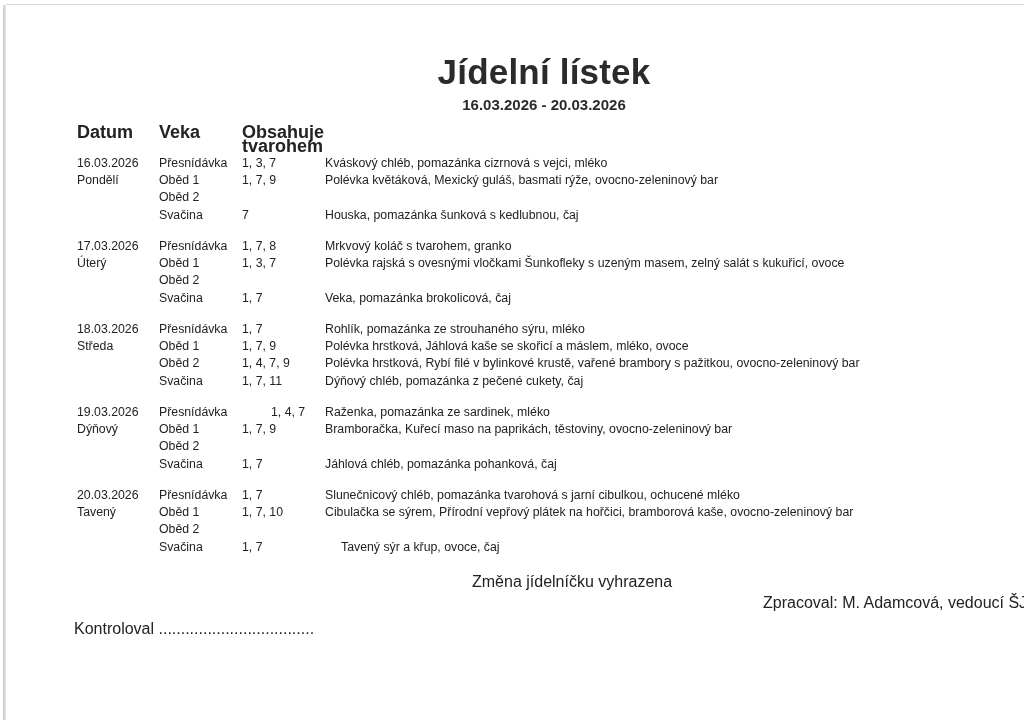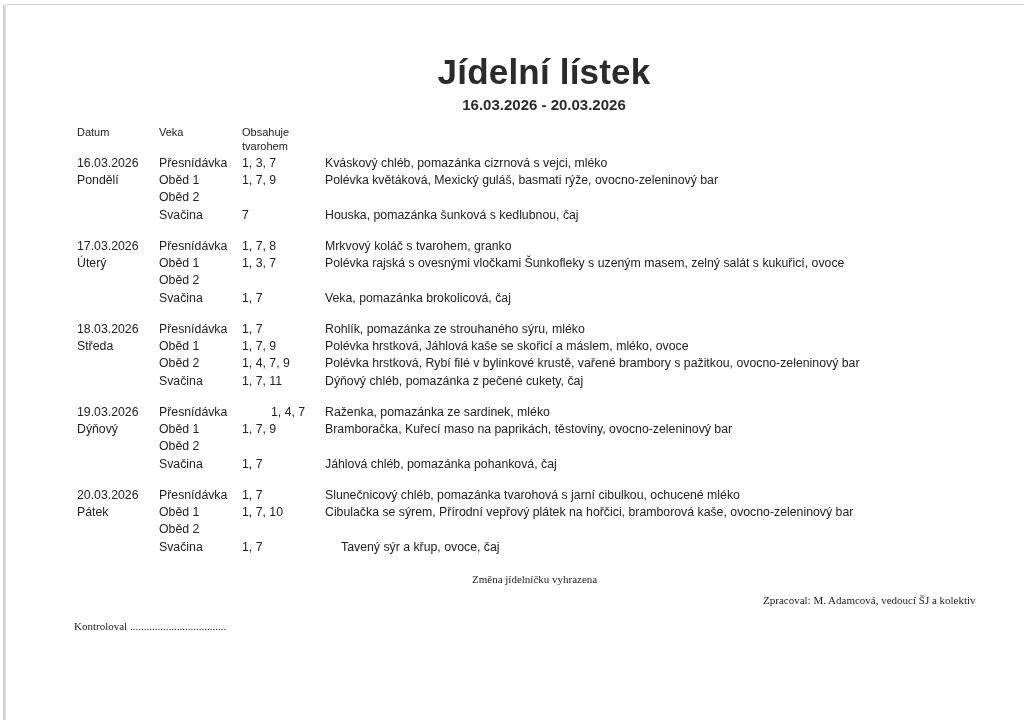--- a/index.html
+++ b/index.html
@@ -41,38 +41,37 @@
       position: absolute;
       left: 0; top: 96px;
       width: 1088px;
       text-align: center;
       font-size: 15px;
       font-weight: bold;
       color: #2b2b2b;
     }
     .th {
       position: absolute;
-      font-size: 11px;
-      font-weight: normal;
+      font-size: 18px;
+      font-weight: bold;
       color: #222;
       line-height: 14px;
     }
     .cell {
       position: absolute;
       font-size: 12.3px;
       color: #222;
       white-space: nowrap;
       line-height: 14px;
     }
     .footer-text {
       position: absolute;
-      font-size: 11px;
+      font-size: 16px;
       color: #222;
       white-space: nowrap;
-      font-family: Liberation Serif, serif;
     }
   </style>
 </head>
 <body>
 
 <div class="scan-top-edge"></div>
 <div class="scan-left-edge"></div>
 
 <div class="page-title">Jídelní lístek</div>
 <div class="page-subtitle">16.03.2026 - 20.03.2026</div>
@@ -167,21 +166,21 @@
   <div class="cell" style="left:242px; top:439px;"></div>
   <div class="cell" style="left:325px; top:439px;"></div>
 
   <div class="cell" style="left:159px; top:457px;">Svačina</div>
   <div class="cell" style="left:242px; top:457px;">1, 7</div>
   <div class="cell" style="left:325px; top:457px;">Jáhlová chléb, pomazánka pohanková, čaj</div>
 </div>
 
 <div>
   <div class="cell" style="left:77px; top:488px;">20.03.2026</div>
-  <div class="cell" style="left:77px; top:505px;">Pátek</div>
+  <div class="cell" style="left:77px; top:505px;">Tavený</div>
 
   <div class="cell" style="left:159px; top:488px;">Přesnídávka</div>
   <div class="cell" style="left:242px; top:488px;">1, 7</div>
   <div class="cell" style="left:325px; top:488px;">Slunečnicový chléb, pomazánka tvarohová s jarní cibulkou, ochucené mléko</div>
 
   <div class="cell" style="left:159px; top:505px;">Oběd 1</div>
   <div class="cell" style="left:242px; top:505px;">1, 7, 10</div>
   <div class="cell" style="left:325px; top:505px;">Cibulačka se sýrem, Přírodní vepřový plátek na hořčici, bramborová kaše, ovocno-zeleninový bar</div>
 
   <div class="cell" style="left:159px; top:522px;">Oběd 2</div>

